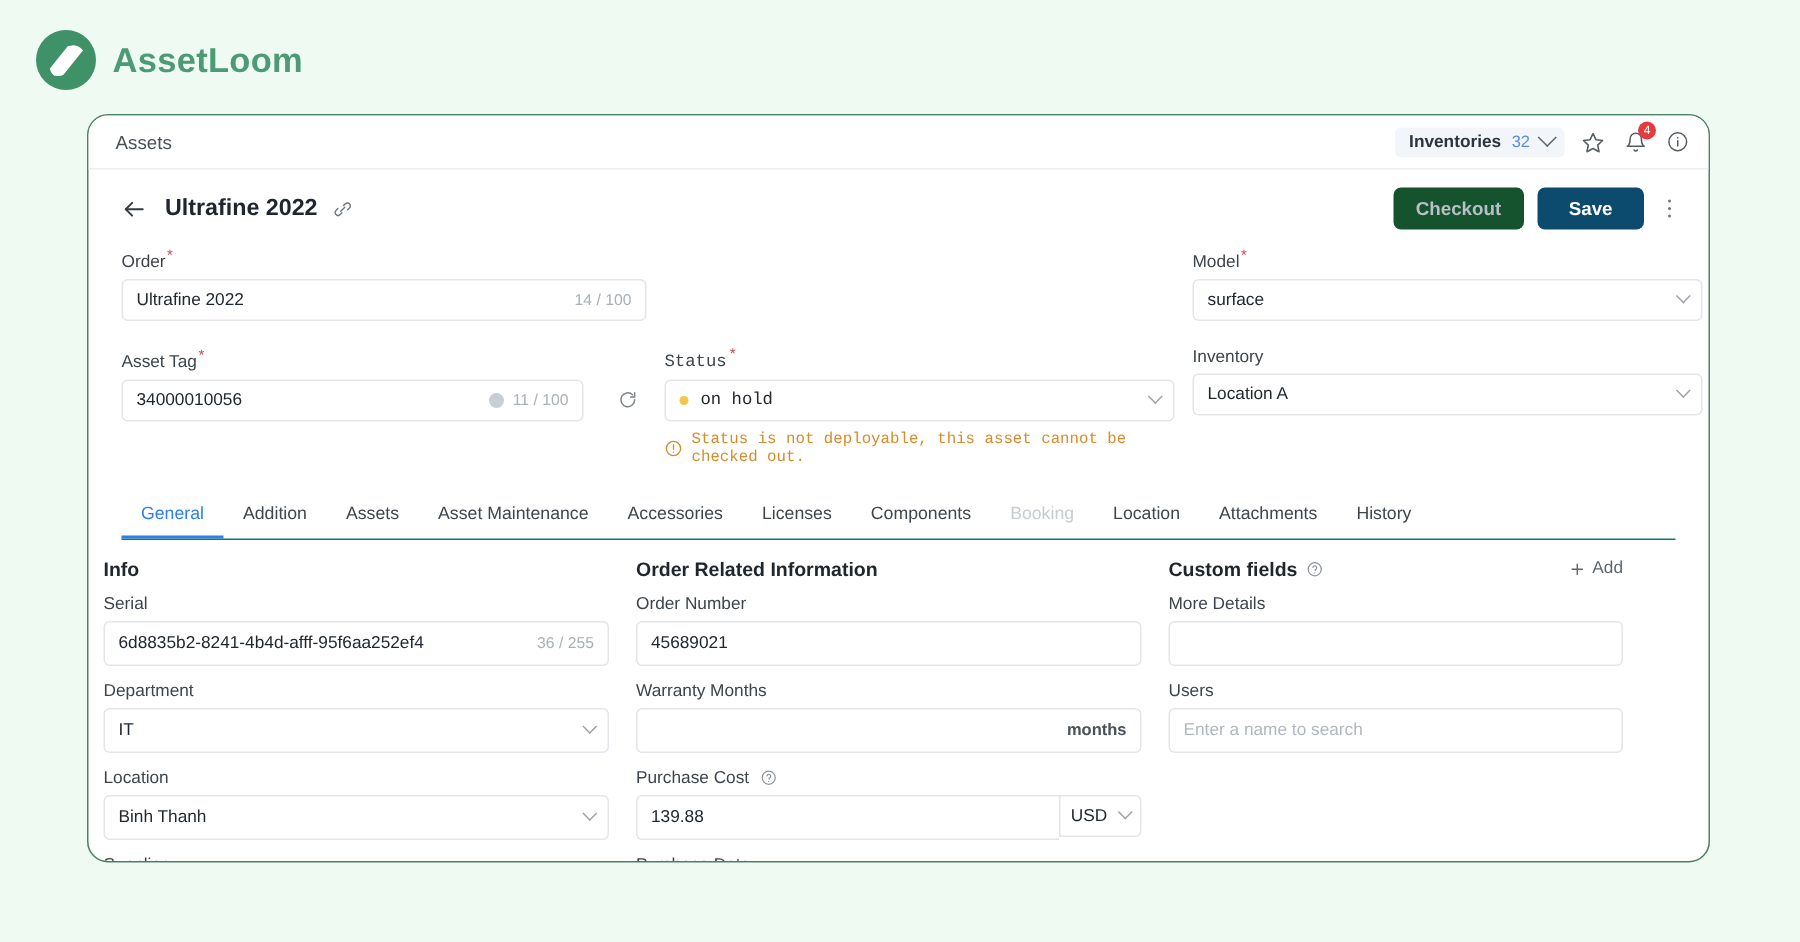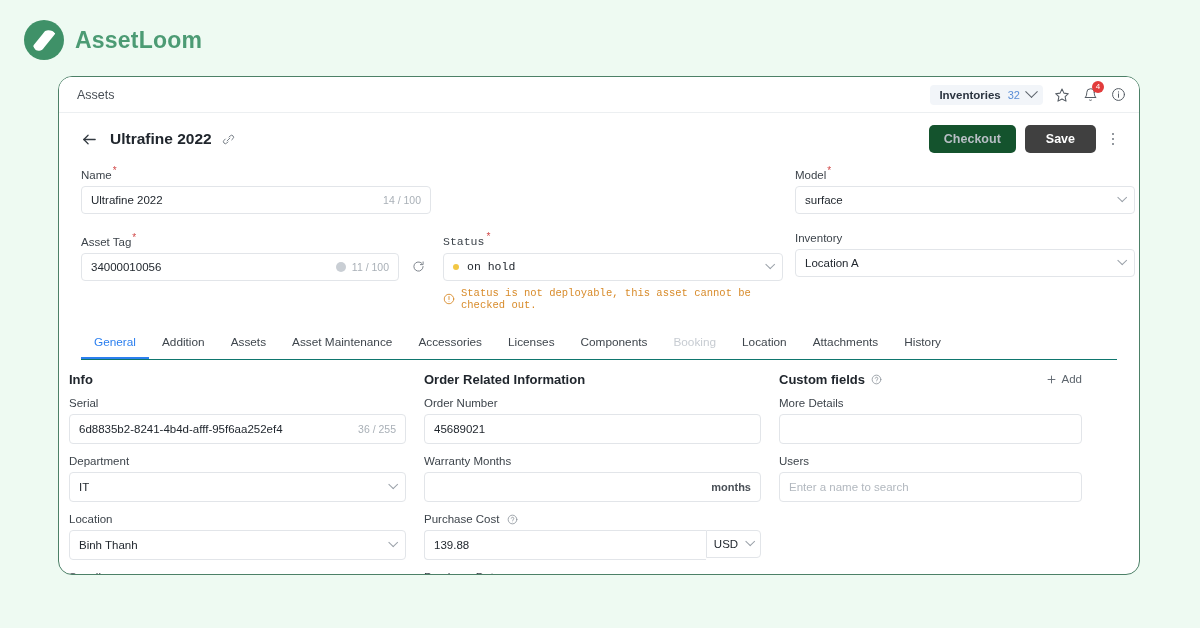--- a/index.html
+++ b/index.html
@@ -53,21 +53,21 @@
 
   
   .title-row { display: flex; align-items: center; padding: 12px 18px 6px 22px; }
   .back-arrow { color: #333a41; margin-right: 12px; display:flex; }
   .asset-title { font-size: 15.5px; font-weight: 700; color: #20262d; }
   .link-icon { margin-left: 10px; color: #6b737c; display:flex; }
   .title-actions { margin-left: auto; display: flex; align-items: center; gap: 9px; }
   .btn { border: none; border-radius: 5px; font-size: 12.5px; font-weight: 700; cursor: pointer;
          padding: 7px 15px; font-family: inherit; }
   .btn-checkout { background: #14532d; color: #b9bfc6; }
-  .btn-save { background: #404040; color: #fff; padding: 7px 21px; }
+  .btn-save { background: #0c4a6e; color: #fff; padding: 7px 21px; }
   .kebab { width: 16px; height: 18px; display: flex; flex-direction: column; align-items: center;
            justify-content: center; gap: 2.5px; }
   .kebab i { width: 2.6px; height: 2.6px; border-radius: 50%; background: #6f767e; display: block; }
 
   
   .form-top { padding: 6px 22px 0 22px; display: grid; grid-template-columns: 350px 12px 340px 12px 340px;
               grid-auto-rows: auto; }
   .fld { margin-bottom: 4px; }
   .lbl { font-size: 11.5px; color: #3d444b; margin-bottom: 5px; display: block; }
   .req { color: #d24a4a; font-size: 10px; vertical-align: super; margin-left: 1px; }
@@ -78,21 +78,21 @@
   }
   .input .val { flex: 1; white-space: nowrap; overflow: hidden; text-overflow: ellipsis; }
   .input .ph { flex: 1; color: #b2b8bf; }
   .counter { font-size: 10.5px; color: #a9b0b7; margin-left: 8px; white-space: nowrap; }
   .sel-chev { width: 7px; height: 7px; border-right: 1.2px solid #9ba2aa; border-bottom: 1.2px solid #9ba2aa;
               transform: rotate(45deg) translate(-1px,-2px); margin-left: 8px; flex: none; }
   .dot { width: 6px; height: 6px; border-radius: 50%; background: #f2c744; margin-right: 8px; flex: none; }
   .clear-ico { width: 10px; height: 10px; border-radius: 50%; background: #c9ced4; margin-right: 6px; flex: none;}
   .refresh-btn { width: 26px; height: 28px; display: flex; align-items: center; justify-content: center;
                  color: #7b828a; flex: none; }
-  .row-flex { display: flex; align-items: center; gap: 6px; }
+  .row-flex { display: flex; align-items: center; gap: 16px; }
   .warn { display: flex; align-items: center; gap: 6px; margin-top: 6px; font-size: 10.5px; color: #d88b2a; }
   .warn svg { flex: none; }
 
   
   .tabs { margin: 14px 22px 0 22px; border-bottom: 1px solid #0f766e; display: flex; gap: 0; }
   .tab { font-size: 11.8px; color: #3f464d; padding: 6px 13px 8px 13px; cursor: pointer; white-space: nowrap; }
   .tab.active { color: #2b7fef; border-bottom: 2px solid #2b7fef; font-weight: 400; }
   .tab.disabled { color: #c7ccd2; cursor: default; }
 
   
@@ -177,21 +177,21 @@
             <i></i>
             <i></i>
             <i></i>
           </div>
       </div>
     </div>
 
     <div class="form-top">
 
       <div class="fld" style="grid-column:1;grid-row:1;">
-        <label class="lbl"><span>Name</span><span class="req">*</span></label>
+        <label class="lbl"><span>Order</span><span class="req">*</span></label>
         <div class="input">
           <span class="val">Ultrafine 2022</span>
           <span class="counter">14 / 100</span>
         </div>
       </div>
 
       <div class="fld" style="grid-column:5;grid-row:1;">
         <label class="lbl"><span>Model</span><span class="req">*</span></label>
         <div class="input">
           <span class="val">surface</span>

